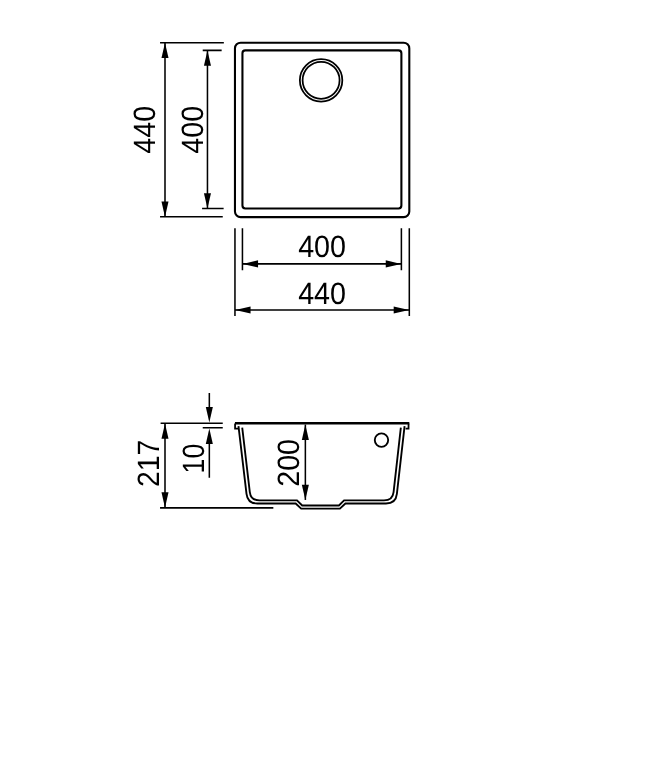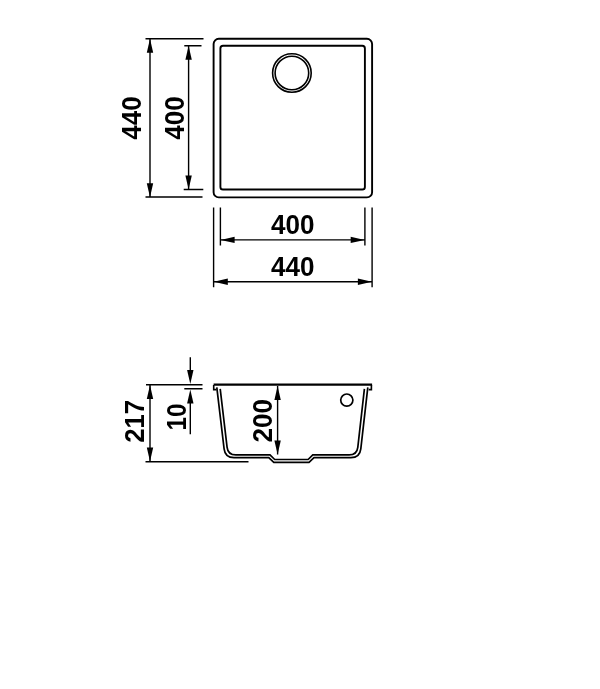--- a/index.html
+++ b/index.html
@@ -1,16 +1,16 @@
 <!DOCTYPE html>
 <html><head>
 <meta charset="utf-8">
 <style>
   html,body{margin:0;padding:0;background:#ffffff;}
-  .page{width:600px;height:689px;position:relative;background:#ffffff;overflow:hidden;font-weight:bold;}
+  .page{width:600px;height:689px;position:relative;background:#ffffff;overflow:hidden;}
   svg{display:block;}
   text{font-family:"Liberation Sans",sans-serif;font-size:28px;fill:#000000;}
 </style>
 </head>
 <body>
 <div class="page">
 <svg width="600" height="689" viewBox="0 0 600 689" xmlns="http://www.w3.org/2000/svg">
 
   <rect x="213.6" y="38.8" width="158.5" height="158.6" rx="5.2" fill="none" stroke="#000" stroke-width="1.9"></rect>
 

